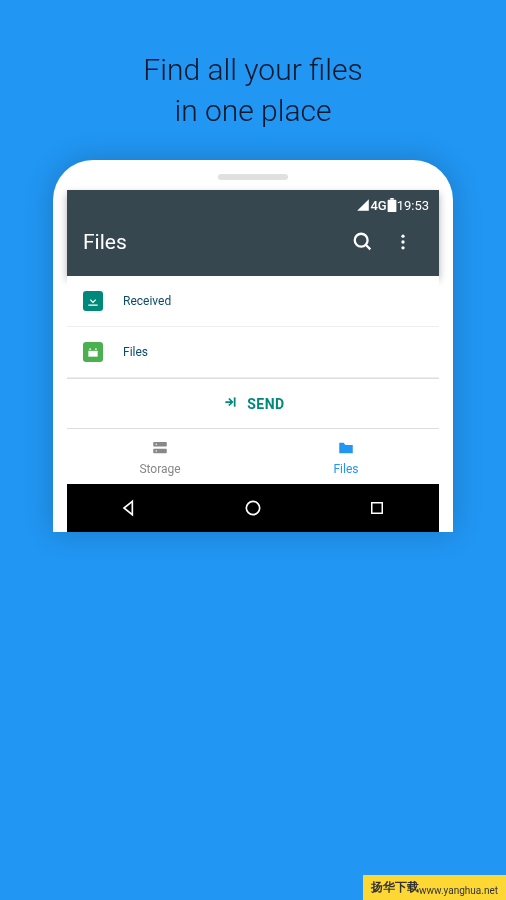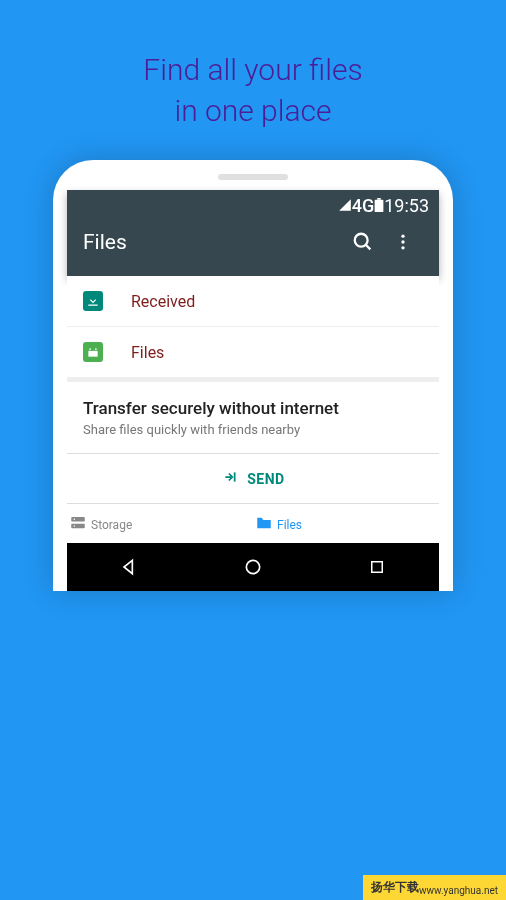--- a/index.html
+++ b/index.html
@@ -1,36 +1,36 @@
 <!DOCTYPE html>
 <html><head>
 <meta charset="utf-8">
 <style>
 * { margin: 0; padding: 0; box-sizing: border-box; font-family: Roboto, Arial, sans-serif; }
 body { width: 506px; height: 900px; background: #2196F3; position: relative; overflow: hidden; }
-.promo-text { text-align: center; color: #4c1d95; padding-top: 50px; font-size: 30px; font-weight: 300; line-height: 1.35; }
+.promo-text { text-align: center; color: #0f172a; padding-top: 50px; font-size: 30px; font-weight: 300; line-height: 1.35; }
 .phone-frame { position: absolute; top: 160px; left: 50%; transform: translateX(-50%); width: 400px; background: #fff; border-radius: 40px 40px 0 0; box-shadow: 0 0 30px rgba(0,0,0,0.2); overflow: hidden; }
 .phone-notch { width: 70px; height: 6px; background: #e0e0e0; border-radius: 3px; margin: 14px auto 10px; }
 .screen { margin: 0 14px; background: #fff; position: relative; }
 .status-bar-box { background: #37474F; color: #fff; padding: 8px 10px; box-shadow: 0 4px 8px rgba(0,0,0,0.3); }
-.status-bar { display: flex; justify-content: flex-end; align-items: flex-end; font-size: 18px; height: 18px; }
+.status-bar { display: flex; justify-content: flex-end; align-items: flex-start; font-size: 13px; height: 18px; }
 .app-bar { display: flex; align-items: center; padding: 14px 6px 14px 6px; }
 .app-title { font-size: 21px; font-weight: 400; flex: 1; }
 .app-bar-icon { width: 40px; display: flex; justify-content: center; align-items: center; }
 .file-list { background: #fff; }
-.file-item { display: flex; align-items: center; padding: 15px 16px; border-bottom: 1px solid #eee; gap: 28px; font-size: 16px; color: #7f1d1d; }
+.file-item { display: flex; align-items: center; padding: 15px 16px; border-bottom: 1px solid #eee; gap: 20px; font-size: 12px; color: #0c4a6e; }
 .file-icon { width: 20px; height: 20px; display: flex; align-items: center; justify-content: center; border-radius: 3px; flex-shrink: 0; }
 .transfer-card { padding: 16px; border-top: 4px solid #eee; }
 .transfer-title { font-size: 17px; font-weight: 500; color: #222; margin-bottom: 4px; }
 .transfer-sub { font-size: 13px; color: #777; }
 .transfer-buttons { display: flex; border-top: 1px solid #ddd; }
 .tbtn { flex: 1; padding: 16px 0; text-align: center; font-size: 14px; font-weight: 700; color: #00897B; letter-spacing: 0.5px; border-right: 1px solid #ddd; display: flex; align-items: center; justify-content: center; gap: 8px; }
 .tbtn:last-child { border-right: none; }
 .bottom-tabs { display: flex; border-top: 1px solid #ddd; background: #fff; }
-.btab { flex: 1; padding: 10px 0 8px; text-align: center; font-size: 12px; color: #888; display: flex; flex-direction: row; align-items: center; gap: 2px; }
+.btab { flex: 1; padding: 10px 0 8px; text-align: center; font-size: 12px; color: #888; display: flex; flex-direction: column; align-items: center; gap: 2px; }
 .btab.active { color: #2196F3; }
 .nav-bar { background: #000; display: flex; justify-content: space-around; align-items: center; height: 48px; margin: 0 14px; }
 .nav-btn { color: #fff; width: 60px; display: flex; justify-content: center; }
 .watermark { position: absolute; bottom: 0; right: 0; background: #FDD835; padding: 4px 8px; font-size: 10px; color: #333; display: flex; flex-direction: row; align-items: flex-end; }
 </style>
 </head>
 <body>
 
 <div class="promo-text">
   <div>Find all your files</div>
@@ -85,24 +85,20 @@
             <svg width="14" height="14" viewBox="0 0 24 24" fill="#fff">
               <circle cx="7" cy="7" r="1.5"></circle>
               <circle cx="17" cy="7" r="1.5"></circle>
               <path d="M4 10h16v10H4z"></path>
             </svg>
           </div>
         <span>Files</span>
       </div>
     </div>
 
-    <div class="transfer-card">
-      <div class="transfer-title">Transfer securely without internet</div>
-      <div class="transfer-sub">Share files quickly with friends nearby</div>
-    </div>
     <div class="transfer-buttons">
       <div class="tbtn">
         <span><svg width="18" height="14" viewBox="0 0 24 24" fill="#00897B">
               <path d="M4 12h10M10 6l6 6-6 6" stroke="#00897B" stroke-width="3" fill="none"></path>
               <line x1="20" y1="4" x2="20" y2="20" stroke="#00897B" stroke-width="3"></line>
             </svg></span>
         <span>SEND</span>
       </div>
     </div>
 

